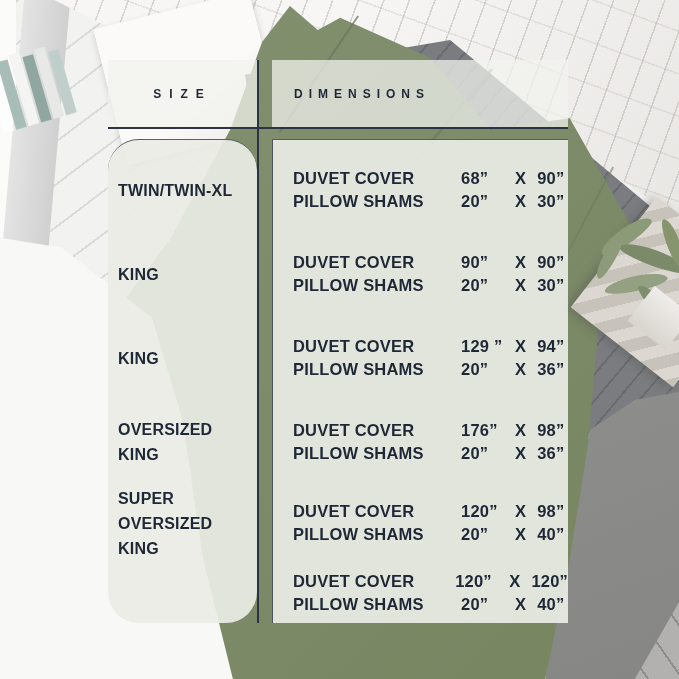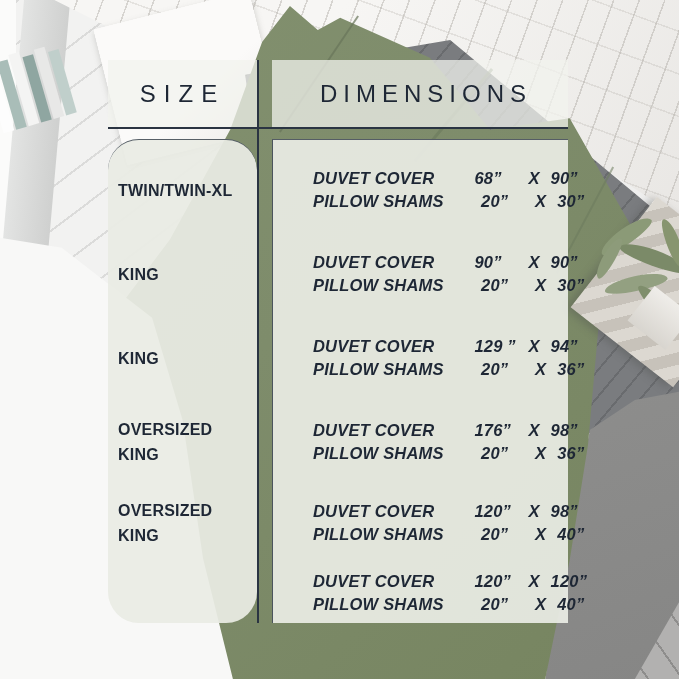--- a/index.html
+++ b/index.html
@@ -67,34 +67,34 @@
   .blanket{inset:0;width:679px;height:679px;
     clip-path:polygon(0 35%,9.1% 36.5%,22.4% 46.8%,26.9% 61.9%,29.9% 82.2%,34.3% 100%,0 100%);
     background:linear-gradient(115deg,#f8f8f7 55%,#ececeb 100%);}
 
   
   .chart{left:108px;top:60px;width:460px;height:563px;color:#1e2735;}
   .cell{position:absolute;}
   .hdr{background:rgba(242,243,238,.74);display:flex;align-items:center;}
   .hdr-left{left:0;top:0;width:149px;height:68px;justify-content:center;}
   .hdr-right{left:164px;top:0;width:296px;height:68px;padding-left:22px;}
-  .hdr-text{font-size:24px;font-weight:400;letter-spacing:8px;}
-  .hdr-right .hdr-text{letter-spacing:6px;margin-left:26px;}
+  .hdr-text{font-size:12px;font-weight:700;letter-spacing:8px;}
+  .hdr-right .hdr-text{letter-spacing:6px;}
   .rule-h{left:0;top:67px;width:460px;height:2px;background:#2a3442;}
   .rule-v{left:149px;top:0;width:2px;height:563px;background:#2a3442;}
   .bodycol{top:79px;height:484px;background:rgba(233,236,228,.93);
     border-top:1.5px solid rgba(38,48,62,.75);padding-top:8px;}
   .body-left{left:0;width:149px;border-radius:31px;}
   .body-right{left:164px;width:296px;border-left:1.5px solid rgba(38,48,62,.8);}
   .slot{display:flex;align-items:center;}
   .slot:nth-child(1),.slot:nth-child(2),.slot:nth-child(3),.slot:nth-child(4){height:84px;}
   .slot:nth-child(5){height:78px;}
   .slot:nth-child(6){height:62px;}
   .size-label{padding-left:10px;font-size:16px;font-weight:700;letter-spacing:.2px;line-height:25px;}
-  .spec-block{padding-left:40px;width:100%;font-style:italic;}
+  .spec-block{padding-left:20px;width:100%;}
   .spec-line{display:flex;align-items:baseline;font-size:16.5px;font-weight:700;
     letter-spacing:.2px;line-height:23px;white-space:nowrap;}
   .spec-name{width:128px;}
   .spec-dims{display:flex;margin-left:40px;}
   .dim-w{min-width:54px;}
   .dim-x{margin:0 11px 0 0;}
   .dim-h{margin-left:0;}
 </style>
 </head>
 <body>
@@ -163,20 +163,21 @@
   </div>
 
   <div class="slot">
     <div class="size-label">
             <div>OVERSIZED KING</div>
           </div>
   </div>
 
   <div class="slot">
     <div class="size-label">
+            <div>SUPER</div>
             <div>OVERSIZED KING</div>
           </div>
   </div>
 </div>
     <div class="cell bodycol body-right" id="dimCol">
   <div class="slot">
     <div class="spec-block">
             <div class="spec-line">
               <span class="spec-name">DUVET COVER</span>
               <span class="spec-dims">

